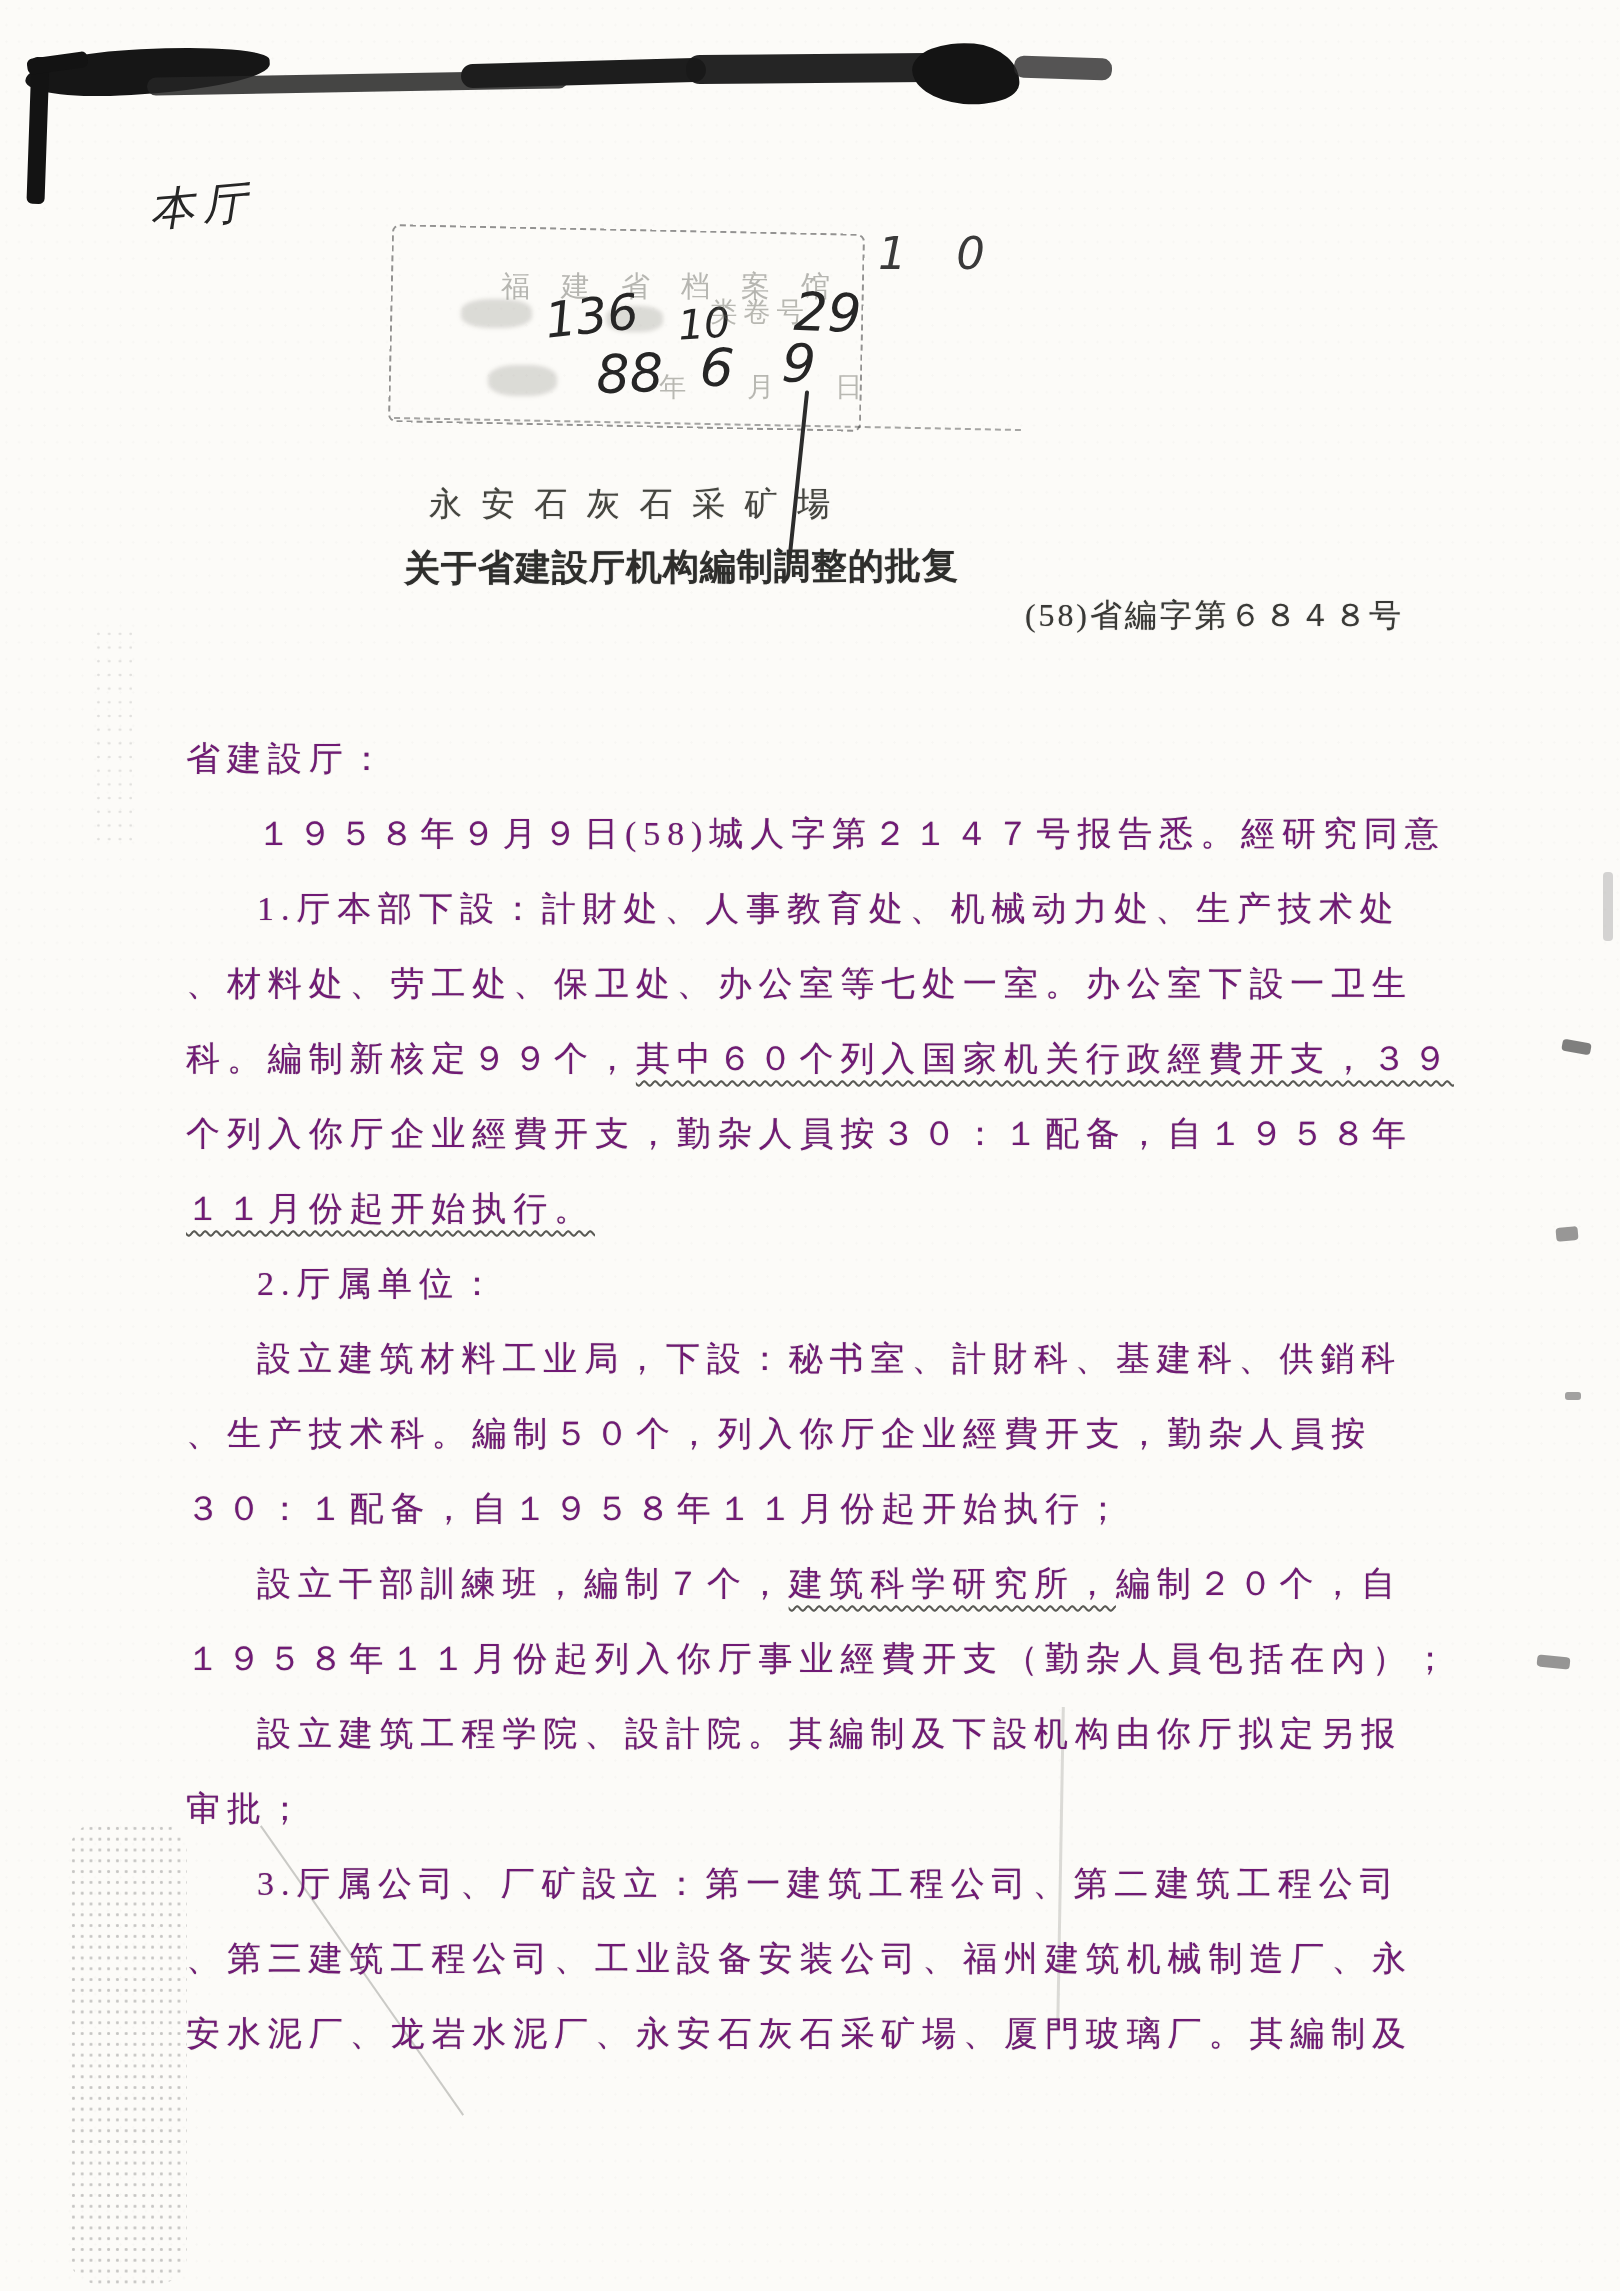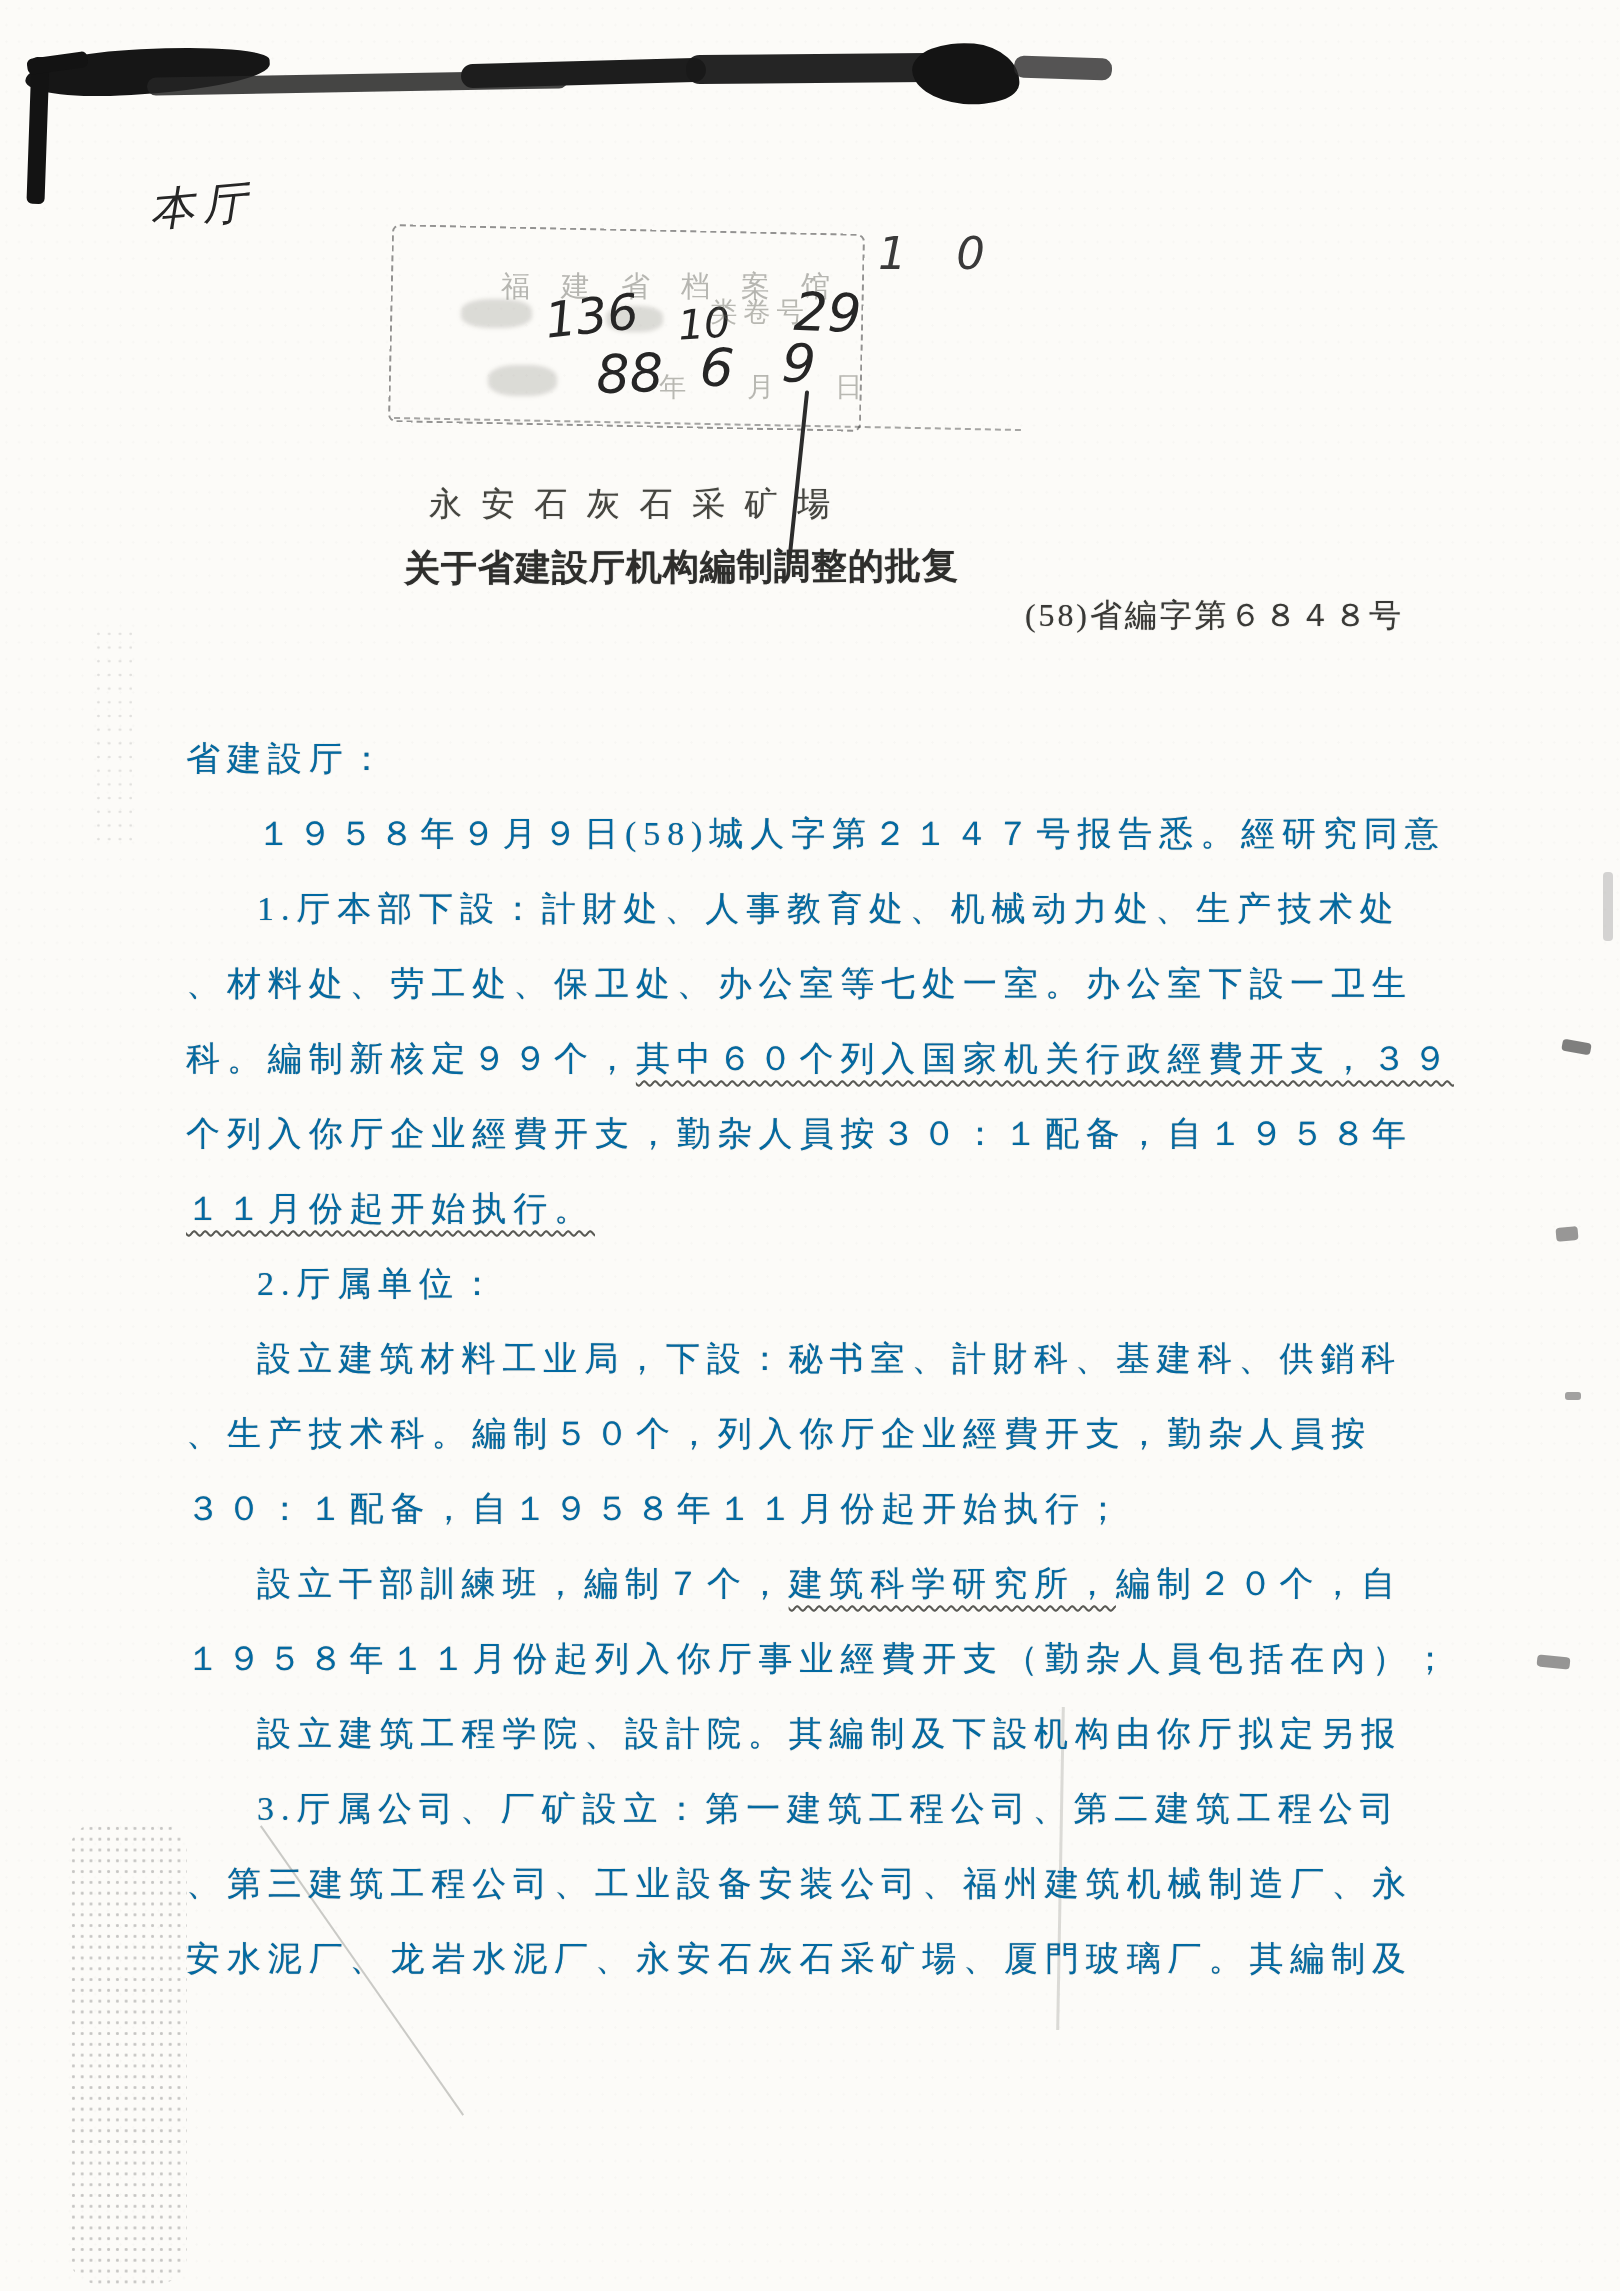--- a/index.html
+++ b/index.html
@@ -102,21 +102,21 @@
   .doc-number{
     position:absolute;left:1025px;top:594px;
     font-size:32px;letter-spacing:2.9px;color:#393936;
     text-shadow:0 0 1px rgba(60,60,55,.5);white-space:nowrap;
   }
   .document-body{
     position:absolute;left:186px;top:721px;width:1294px;
   }
   .line{
     height:75px;line-height:75px;
-    font-size:34px;letter-spacing:6.9px;color:#0369a1;
+    font-size:34px;letter-spacing:6.9px;color:#701a75;
     text-shadow:0 0 1px rgba(65,65,58,.5);
     white-space:nowrap;
   }
   .indent{padding-left:71px;}
   .wavy{
     text-decoration-line:underline;
     text-decoration-style:wavy;
     text-decoration-color:#5a5a55;
     text-decoration-thickness:2px;
     text-underline-offset:9.8px;
@@ -179,18 +179,19 @@
       <div class="line"><span>科。編制新核定９９个，</span><span class="wavy">其中６０个列入国家机关行政經費开支，３９</span></div>
       <div class="line"><span>个列入你厅企业經費开支，勤杂人員按３０：１配备，自１９５８年</span></div>
       <div class="line"><span class="wavy">１１月份起开始执行。</span></div>
       <div class="line indent"><span>2.厅属单位：</span></div>
       <div class="line indent"><span>設立建筑材料工业局，下設：秘书室、計財科、基建科、供銷科</span></div>
       <div class="line"><span>、生产技术科。編制５０个，列入你厅企业經費开支，勤杂人員按</span></div>
       <div class="line"><span>３０：１配备，自１９５８年１１月份起开始执行；</span></div>
       <div class="line indent"><span>設立干部訓練班，編制７个，</span><span class="wavy">建筑科学研究所，</span><span>編制２０个，自</span></div>
       <div class="line"><span>１９５８年１１月份起列入你厅事业經費开支（勤杂人員包括在內）；</span></div>
       <div class="line indent"><span>設立建筑工程学院、設計院。其編制及下設机构由你厅拟定另报</span></div>
+      <div class="line"><span>审批；</span></div>
       <div class="line indent"><span>3.厅属公司、厂矿設立：第一建筑工程公司、第二建筑工程公司</span></div>
       <div class="line"><span>、第三建筑工程公司、工业設备安装公司、福州建筑机械制造厂、永</span></div>
       <div class="line"><span>安水泥厂、龙岩水泥厂、永安石灰石采矿場、厦門玻璃厂。其編制及</span></div>
     </div>
 </div>
 
 
 </body></html>

